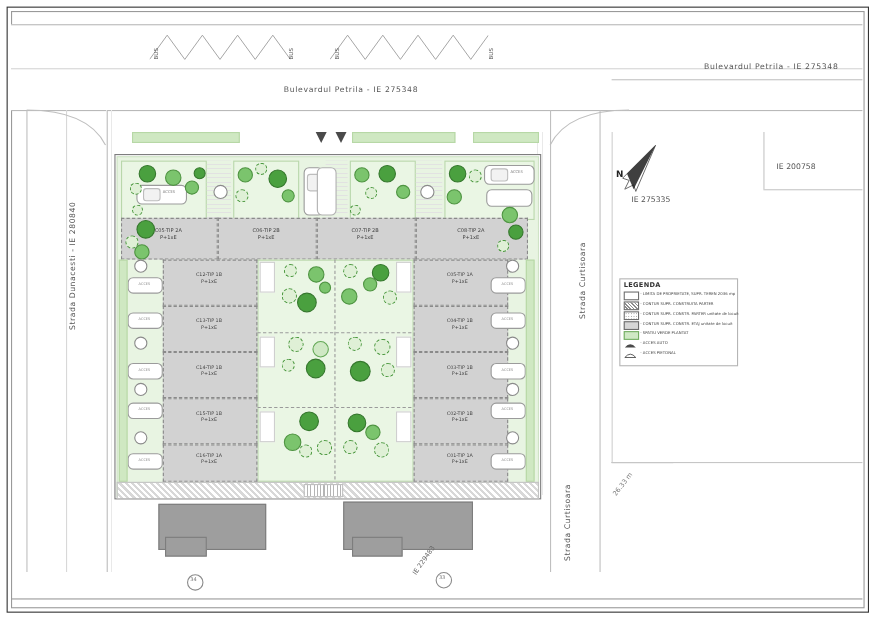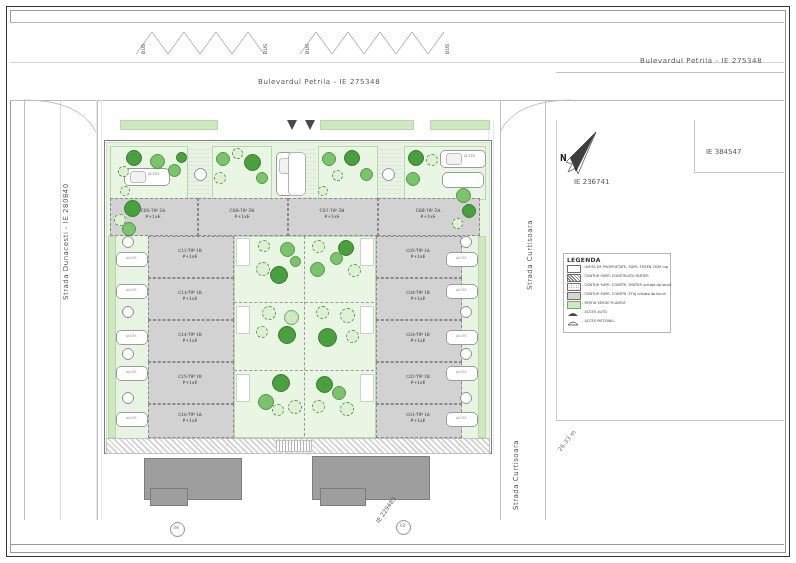--- a/index.html
+++ b/index.html
@@ -330,22 +330,22 @@
 
   <div class="dim" style="left:556px;top:420px;width:56px;transform:rotate(0deg);"></div>
   <div class="txt" style="left:0;top:0;font-size:6px;color:#777;transform:translate(556px,448px) rotate(-52deg);transform-origin:0 0;">26.33 m</div>
 
   <svg class="abs" style="left:556px;top:128px;" width="48" height="48" viewBox="0 0 48 48">
     <path d="M40,4 L10,34 L16,36 L12,44 L20,40 L22,46 L40,4 Z" fill="none" stroke="#6a6a6a" stroke-width="0.9" stroke-linejoin="round"></path>
     <path d="M40,4 L14,30 L20,44 Z" fill="#1d1d1d" opacity="0.85"></path>
   </svg>
   <div class="txt" style="left:560px;top:154px;font-size:8px;font-weight:bold;color:#222;">N</div>
 
-  <div class="txt" style="left:574px;top:178px;font-size:7px;color:#555;">IE  236741</div>
-  <div class="txt" style="left:706px;top:148px;font-size:7px;color:#555;">IE  384547</div>
+  <div class="txt" style="left:574px;top:178px;font-size:7px;color:#555;">IE  275335</div>
+  <div class="txt" style="left:706px;top:148px;font-size:7px;color:#555;">IE  200758</div>
   <div class="abs" style="left:694px;top:120px;width:0;height:52px;border-left:1px solid #c6c6c6;"></div>
   <div class="abs" style="left:694px;top:172px;width:90px;height:0;border-top:1px solid #c6c6c6;"></div>
   <div class="abs" style="left:556px;top:420px;width:228px;height:0;border-top:1px solid #c6c6c6;"></div>
   <div class="abs" style="left:556px;top:120px;width:0;height:300px;border-left:1px solid #cfcfcf;"></div>
 
   <div class="legendbox" style="left:563px;top:253px;width:106px;height:78px;"></div>
   <div class="txt" style="left:567px;top:256px;font-size:6px;font-weight:bold;color:#333;letter-spacing:.3px;">LEGENDA</div>
 
   <div class="sw sw-plain" style="left:567px;top:265px;width:12px;height:6px;"></div>
   <div class="txt" style="left:582px;top:265px;font-size:3.5px;color:#444;">- LIMITA DE PROPRIETATE, SUPR. TEREN 2036 mp</div>

